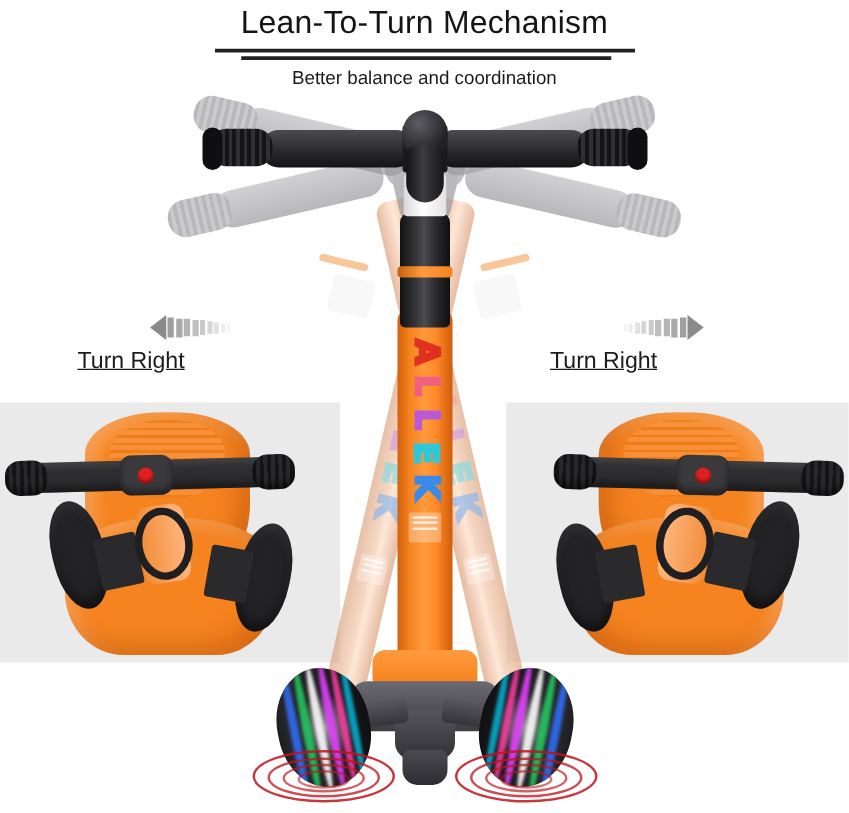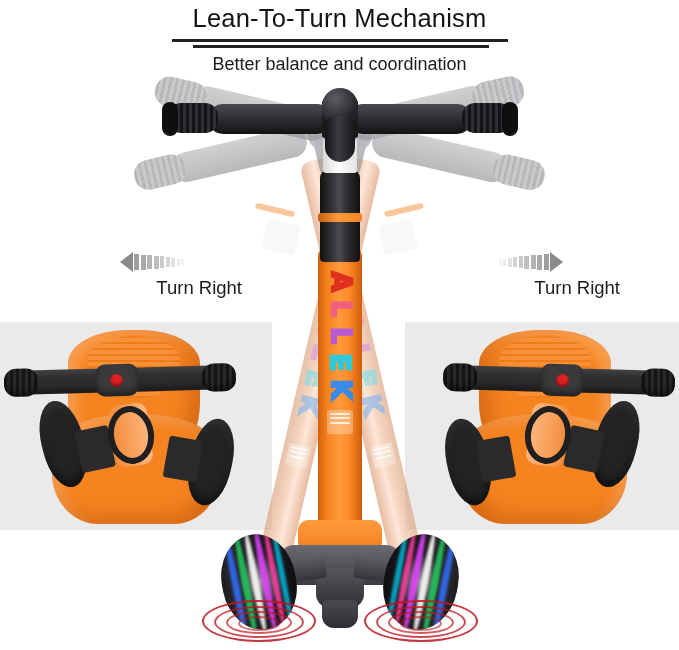--- a/index.html
+++ b/index.html
@@ -31,29 +31,29 @@
   .rule-a {
     position: absolute; left: 172px; top: 0;
     width: 336px; height: 3px; background: #222;
   }
   .rule-b {
     position: absolute; left: 193px; top: 6px;
     width: 296px; height: 3px; background: #222;
   }
   .subtitle {
     text-align: center;
-    font-size: 18px;
+    font-size: 15px;
     color: #1b1b1b;
     margin-top: 1px;
     font-weight: 400;
     white-space: nowrap;
   }
 
   
-  .dir { position: absolute; text-align: right; width: 180px; }
+  .dir { position: absolute; text-align: left; width: 180px; text-decoration: underline; }
   .dir-right { left: 62px; top: 252px; }
   .dir-left  { left: 440px; top: 252px; }
   .dir-label {
     font-size: 18.5px; color: #1c1c1c; margin-top: 5px;
     font-weight: 400; white-space: nowrap;
   }
   .arrow-row {
     height: 20px; display: flex; align-items: center;
     justify-content: center; gap: 0;
   }

